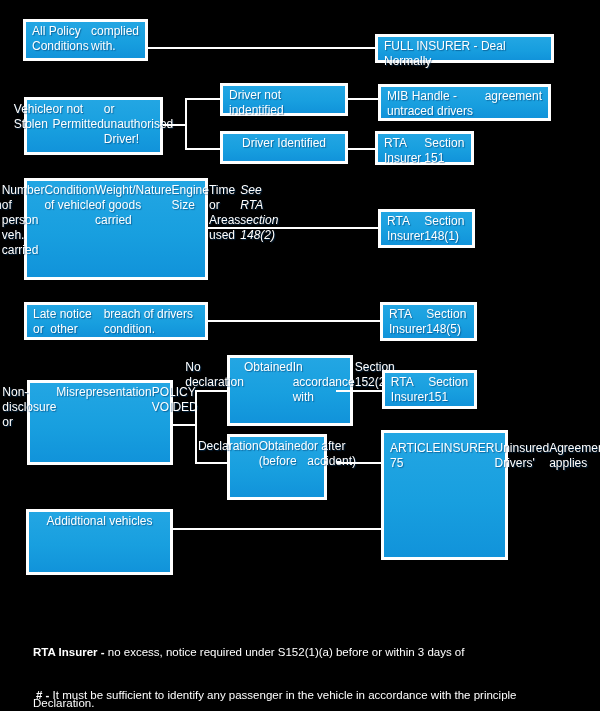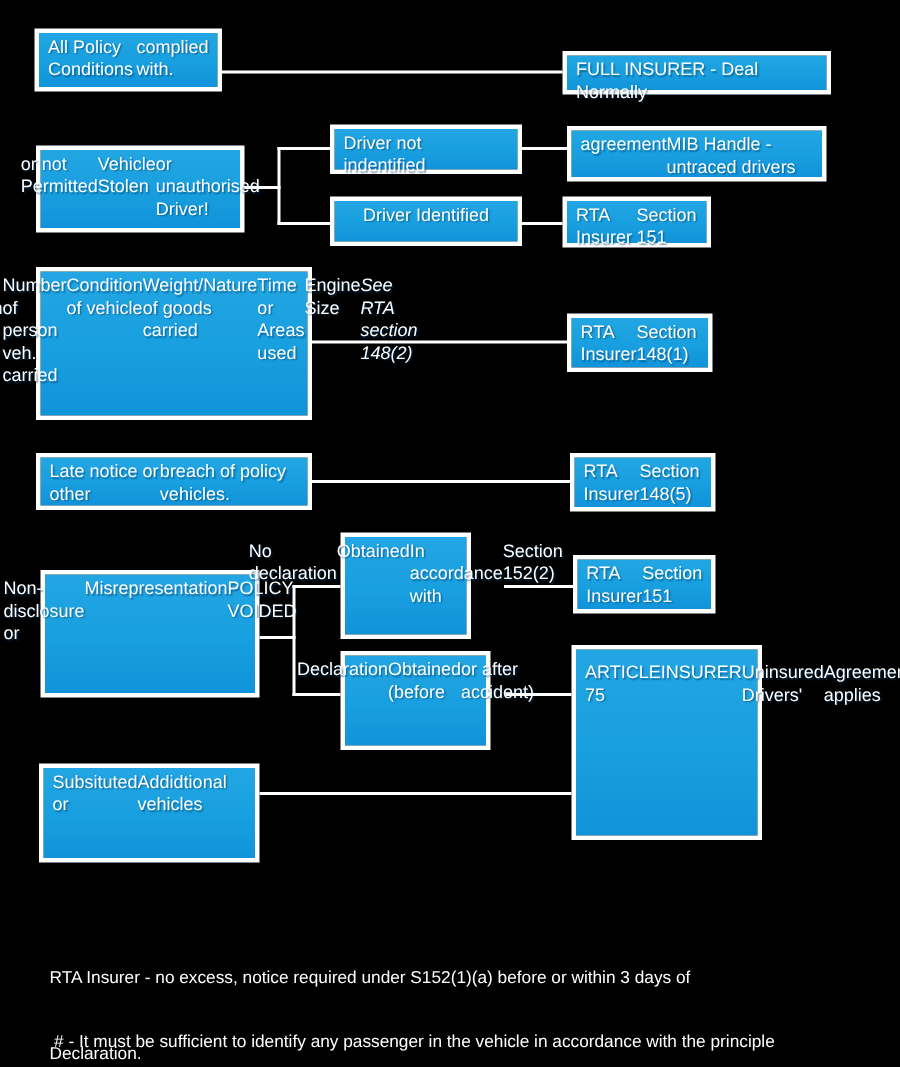--- a/index.html
+++ b/index.html
@@ -33,93 +33,93 @@
   .hline{height:2px;}
   .vline{width:2px;}
 
   
   .footer-note{
     position:absolute;
     color:#fff;
     font-size:11.5px;line-height:17px;
     white-space:pre-wrap;
   }
-  .footer-note b{font-weight:normal;margin-top:24px;}
+  .footer-note b{font-weight:bold;margin-top:24px;}
 </style>
 </head>
 <body>
 
 <div class="stage">
 
   <div class="fc-box" style="left:23px;top:19px;width:125px;height:42px">
     <div class="line">All Policy Conditions</div>
     <div class="line">complied with.</div>
   </div>
 
   <div class="fc-box" style="left:375px;top:34px;width:179px;height:29px">
     <div class="line">FULL INSURER - Deal Normally</div>
   </div>
 
   <div class="fc-box" style="left:24px;top:97px;width:139px;height:58px">
+    <div class="line">Vehicle Stolen</div>
     <div class="line">or not Permitted</div>
-    <div class="line">Vehicle Stolen</div>
     <div class="line">or unauthorised Driver!</div>
   </div>
 
   <div class="fc-box" style="left:220px;top:83px;width:128px;height:33px">
     <div class="line">Driver not indentified</div>
   </div>
 
   <div class="fc-box" style="left:378px;top:84px;width:173px;height:37px">
+    <div class="line">MIB Handle - untraced drivers</div>
     <div class="line">agreement</div>
-    <div class="line">MIB Handle - untraced drivers</div>
   </div>
 
   <div class="fc-box" style="left:220px;top:131px;width:128px;height:33px">
     <div class="line">Driver Identified</div>
   </div>
 
   <div class="fc-box" style="left:375px;top:131px;width:99px;height:34px">
     <div class="line">RTA Insurer</div>
     <div class="line">Section 151</div>
   </div>
 
   <div class="fc-box" style="left:24px;top:178px;width:184px;height:102px">
     <div class="line">Age or condition of driver</div>
     <div class="line">Number of person veh. carried</div>
     <div class="line">Condition of vehicle</div>
     <div class="line">Weight/Nature of goods carried</div>
+    <div class="line">Engine Size</div>
     <div class="line">Time or Areas used</div>
-    <div class="line">Engine Size</div>
     <div class="line italic">See RTA section 148(2)</div>
   </div>
 
   <div class="fc-box" style="left:378px;top:209px;width:97px;height:39px">
     <div class="line">RTA Insurer</div>
     <div class="line">Section 148(1)</div>
   </div>
 
   <div class="fc-box" style="left:24px;top:302px;width:184px;height:38px">
     <div class="line">Late notice or  other</div>
-    <div class="line">breach of policy vehicles.</div>
+    <div class="line">breach of drivers condition.</div>
   </div>
 
   <div class="fc-box" style="left:380px;top:302px;width:97px;height:39px">
     <div class="line">RTA Insurer</div>
     <div class="line">Section 148(5)</div>
   </div>
 
   <div class="fc-box" style="left:27px;top:380px;width:146px;height:85px">
     <div class="line">Non-disclosure or</div>
     <div class="line">Misrepresentation</div>
     <div class="line"></div>
     <div class="line">POLICY VOIDED</div>
   </div>
 
-  <div class="fc-box" style="left:227px;top:355px;width:87px;height:71px">
+  <div class="fc-box" style="left:227px;top:355px;width:126px;height:71px">
     <div class="line">No declaration</div>
     <div class="line">Obtained</div>
     <div class="line">In accordance with</div>
     <div class="line">Section 152(2)</div>
   </div>
 
   <div class="fc-box" style="left:382px;top:370px;width:95px;height:39px">
     <div class="line">RTA Insurer</div>
     <div class="line">Section 151</div>
   </div>
@@ -132,21 +132,20 @@
 
   <div class="fc-box" style="left:381px;top:430px;width:127px;height:130px;justify-content:space-between;padding-top:8px">
     <div class="line">ARTICLE 75</div>
     <div class="line">INSURER</div>
     <div class="line"></div>
     <div class="line">Uninsured Drivers'</div>
     <div class="line">Agreement applies</div>
   </div>
 
   <div class="fc-box" style="left:26px;top:509px;width:147px;height:66px">
-    <div class="line">Subsituted or</div>
     <div class="line">Addidtional vehicles</div>
   </div>
 
   <div class="hline" style="left:148px;top:47px;width:227px"></div>
 
   <div class="hline" style="left:163px;top:124px;width:24px"></div>
   <div class="vline" style="left:185px;top:98px;height:52px"></div>
   <div class="hline" style="left:185px;top:98px;width:35px"></div>
   <div class="hline" style="left:185px;top:148px;width:35px"></div>
   <div class="hline" style="left:348px;top:98px;width:30px"></div>

